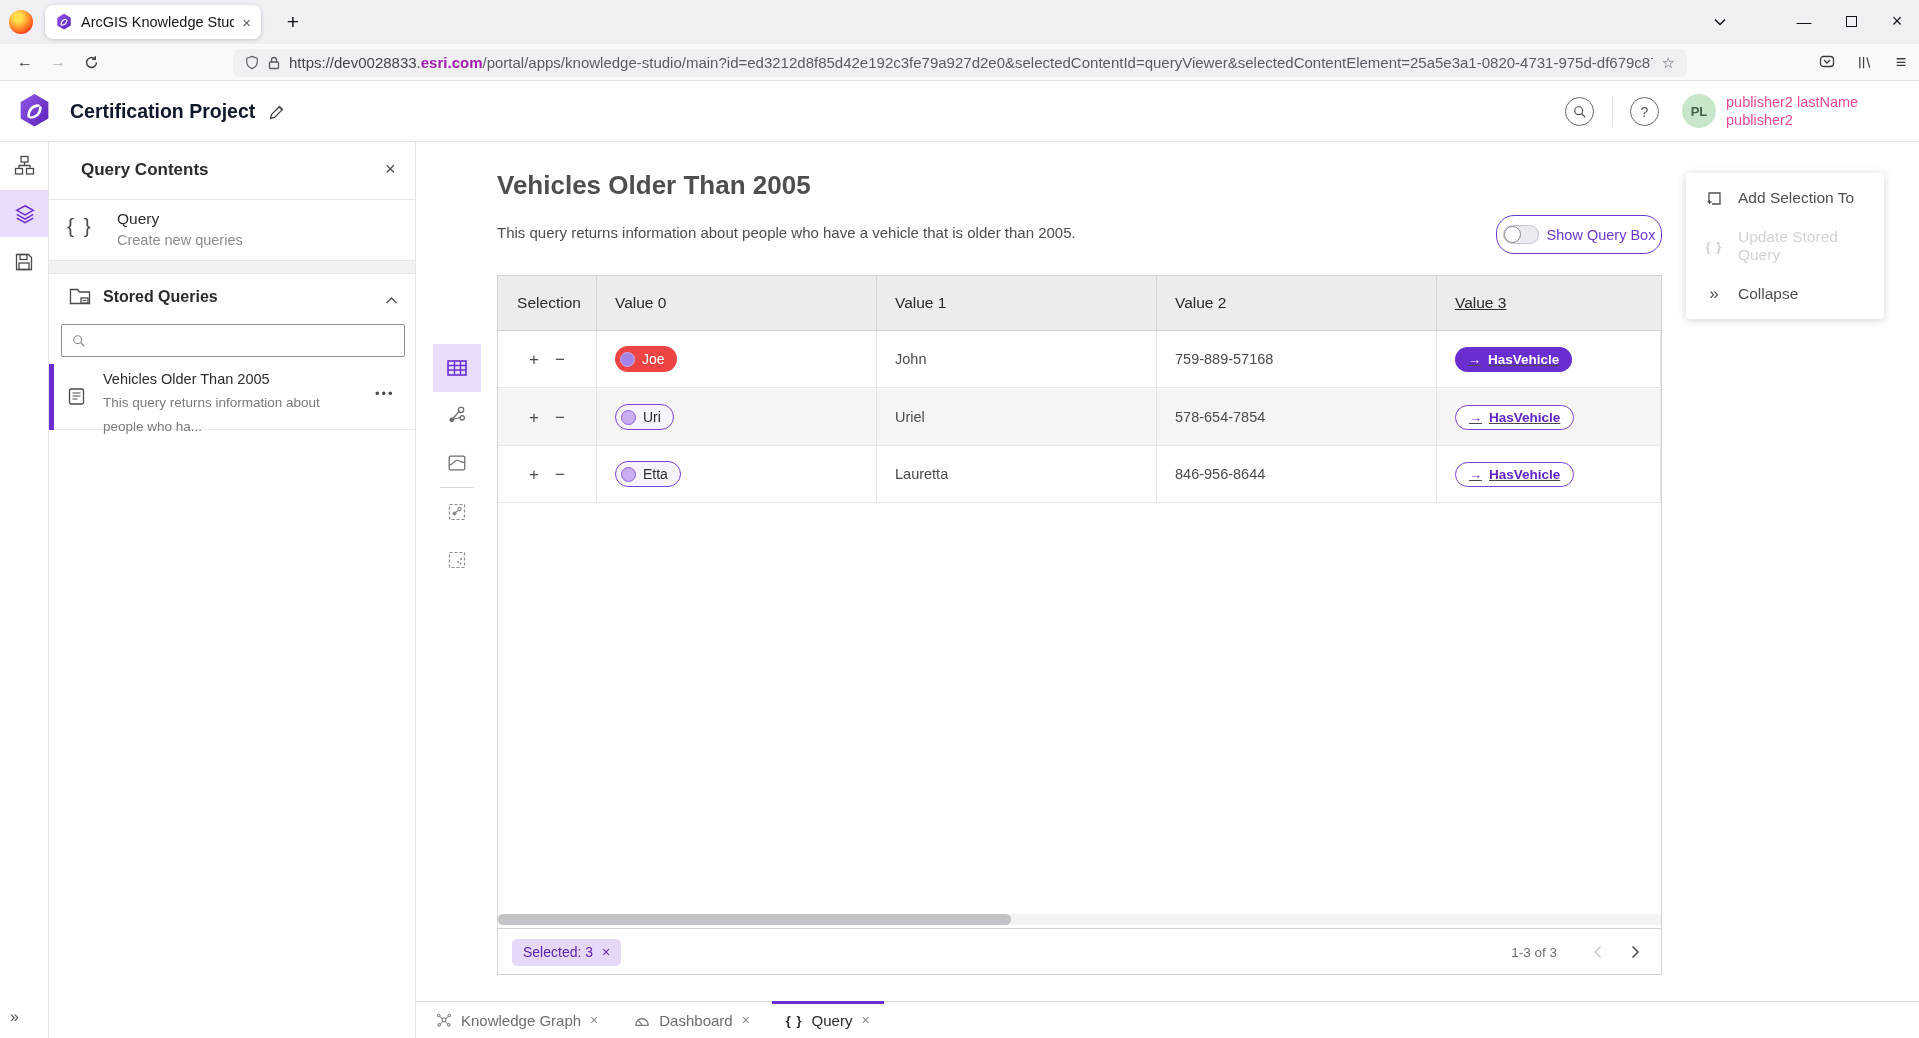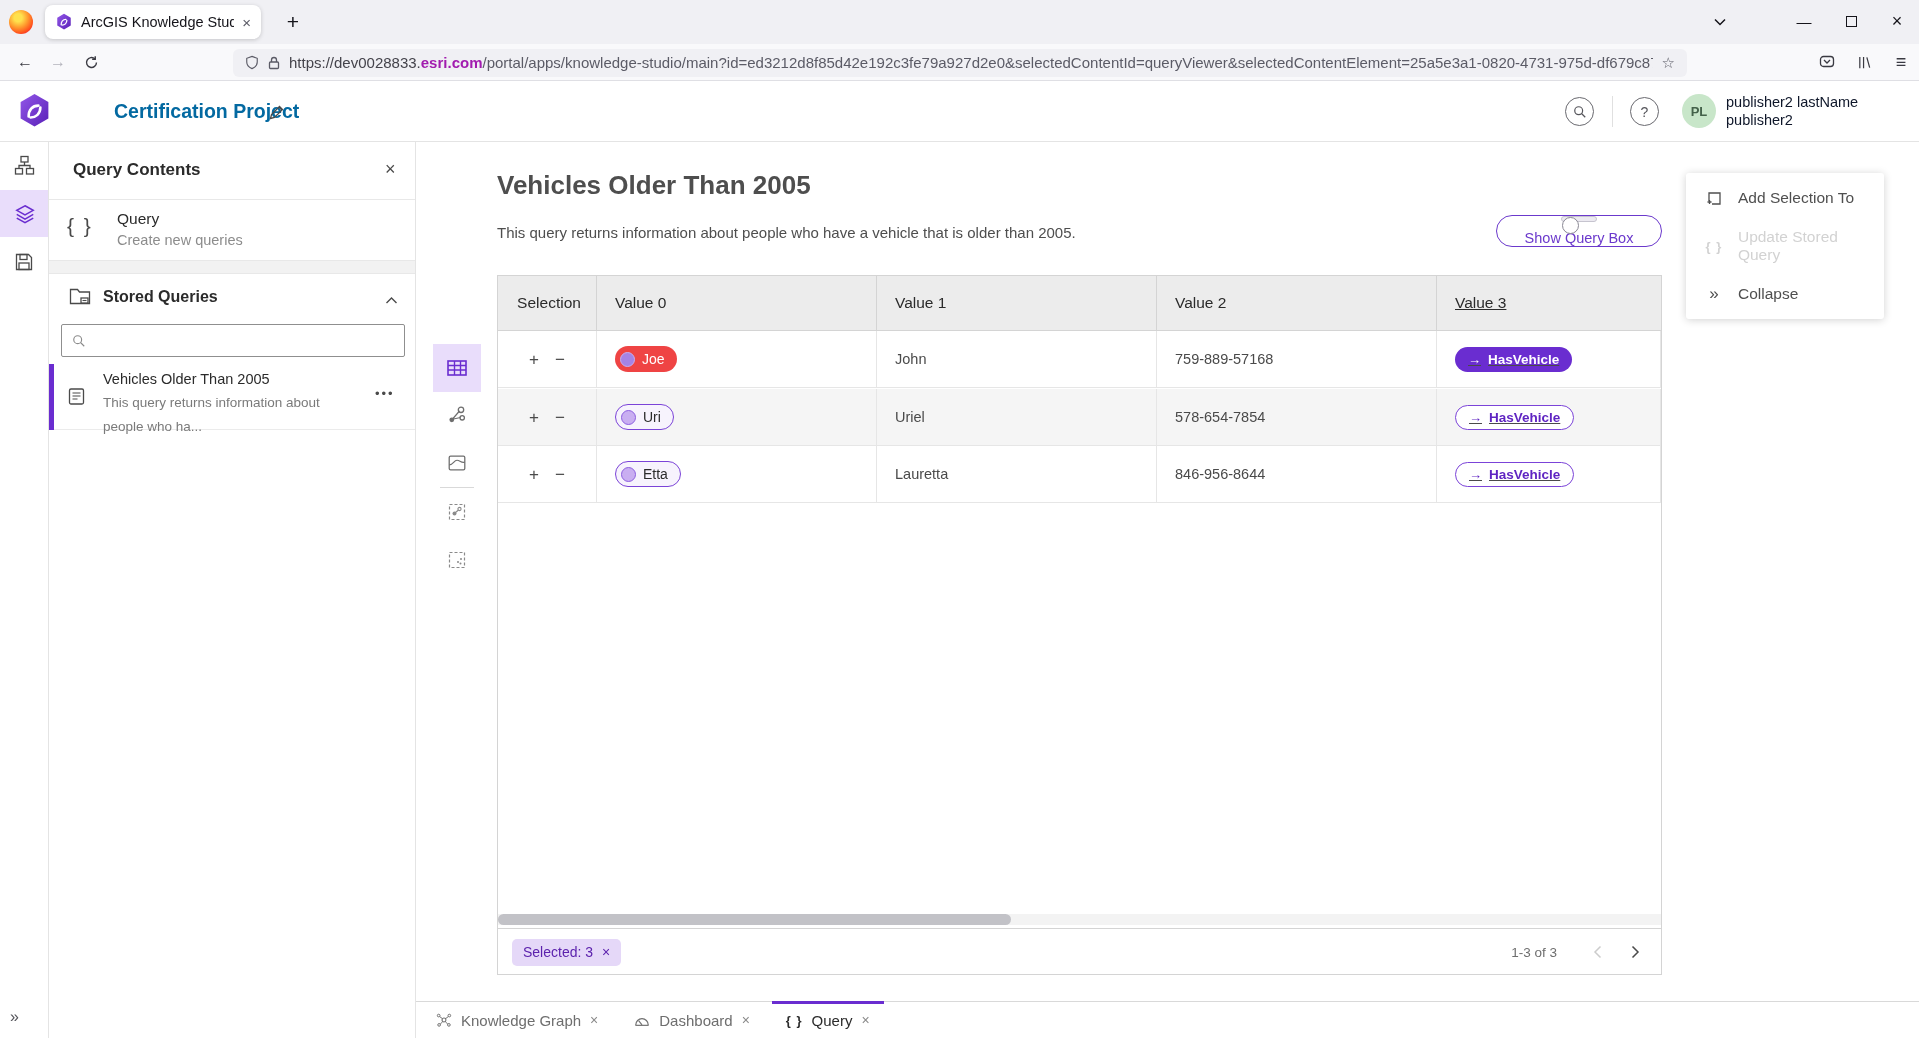--- a/index.html
+++ b/index.html
@@ -33,40 +33,40 @@
     display:flex; align-items:center; padding:0 12px; gap:9px; }
   .url-text { flex:1; font-size:15px; white-space:nowrap; overflow:hidden; color:#5b5b66; }
   .url-text b { color:#a21caf; font-weight:700; }
   .url-text .pre { color:#44434b; }
   .url-star { font-size:15px; color:#5b5b66; }
   .nav-right { top:3px; width:30px; height:30px; display:flex; align-items:center; justify-content:center; color:#3a3a42; }
 
   
   #appheader { left:0; top:81px; width:1919px; height:61px; background:#fff; border-bottom:1px solid #e4e4e4; }
   .app-logo { left:16px; top:10px; }
-  .app-title { left:70px; top:19px; font-size:19.5px; font-weight:600; color:#0369a1;margin-left:44px; }
+  .app-title { left:70px; top:19px; font-size:19.5px; font-weight:600; color:#0f172a; }
   .edit-pencil { left:266px; top:20px; width:22px; height:22px; display:flex; align-items:center; justify-content:center; }
   .circ-btn { top:16px; width:29px; height:29px; border:1.3px solid #69696f; border-radius:50%;
     display:flex; align-items:center; justify-content:center; color:#55555b; font-size:14px; }
   .hdr-search { left:1565px; } .hdr-help { left:1630px; }
   .hdr-div { left:1612px; top:15px; width:1px; height:31px; background:#e0e0e0; }
   .avatar { left:1682px; top:13px; width:34px; height:34px; border-radius:50%; background:#c8e6c9;
     color:#44624a; font-size:13px; font-weight:700; display:flex; align-items:center; justify-content:center; }
-  .user-names { left:1726px; top:12px; font-size:14.5px; line-height:18px; color:#0f172a; }
+  .user-names { left:1726px; top:12px; font-size:14.5px; line-height:18px; color:#ec4899; }
 
   
   #rail { left:0; top:142px; width:49px; height:896px; background:#fff; border-right:1px solid #e4e4e4; }
   .rail-sel { left:0; top:48px; width:48px; height:47px; background:#e9ddfb; }
   .rail-ic { left:14px; width:21px; height:21px; }
   .rail-expand { left:10px; top:866px; font-size:16px; color:#55555b; }
 
   
   #panel { left:49px; top:142px; width:367px; height:896px; background:#fff; border-right:1px solid #e4e4e4; }
   .pnl-head { left:0; top:0; width:100%; height:58px; border-bottom:1px solid #e8e8e8; }
-  .pnl-title { left:24px; top:18px; font-size:17px; font-weight:700; color:#2b2b2b; }
+  .pnl-title { left:32px; top:18px; font-size:17px; font-weight:700; color:#2b2b2b; }
   .pnl-close { left:336px; top:17px; font-size:18px; color:#4a4a4a; }
   .query-item { left:0; top:58px; width:100%; height:60px; }
   .qi-braces { left:18px; top:14px; font-size:21px; color:#4a4a4a; letter-spacing:2px; }
   .qi-title { left:68px; top:10px; font-size:15.5px; color:#2b2b2b; }
   .qi-sub { left:68px; top:32px; font-size:14.5px; color:#8c8c8c; }
   .pnl-gap { left:0; top:118px; width:100%; height:14px; background:#f2f2f2; border-top:1px solid #e8e8e8; border-bottom:1px solid #e8e8e8; }
   .stored-head { left:0; top:132px; width:100%; height:48px; }
   .sh-icon { left:20px; top:12px; }
   .sh-title { left:54px; top:14px; font-size:16px; font-weight:700; color:#2b2b2b; }
   .sh-chev { left:336px; top:17px; }
@@ -81,22 +81,22 @@
   .si-desc { left:54px; top:27px; width:224px; font-size:13.5px; line-height:24px; color:#7a7a7a; }
   .si-more { left:326px; top:22px; font-size:13px; letter-spacing:2px; color:#4a4a4a; }
 
   
   #main { left:416px; top:142px; width:1503px; height:859px; background:#fff; }
   .tb-sel { left:17px; top:202px; width:48px; height:48px; background:#e9ddfb; }
   .tb-ic { left:29px; width:24px; height:24px; display:flex; align-items:center; justify-content:center; }
   .tb-div { left:24px; top:345px; width:34px; height:1px; background:#d9d9d9; }
   .m-title { left:81px; top:28px; font-size:26px; font-weight:600; color:#4e4e4e; }
   .m-desc { left:81px; top:82px; font-size:15px; color:#4e4e4e; }
-  .sqb-pill { left:1080px; top:73px; width:166px; height:32px; border:1px solid #6b39cc; border-radius:18px;
-    display:flex; align-items:center; justify-content:center; gap:8px;flex-direction:column; }
+  .sqb-pill { left:1080px; top:73px; width:166px; height:39px; border:1px solid #6b39cc; border-radius:18px;
+    display:flex; align-items:center; justify-content:center; gap:8px; }
   .sqb-toggle { width:36px; height:19px; border-radius:10px; background:#eceaf1; border:1px solid #c6c4cf; position:relative; }
   .sqb-knob { position:absolute; left:0px; top:0px; width:17px; height:17px; border-radius:50%;
     background:#fff; border:1.5px solid #8a8894; }
   .sqb-label { font-size:14.5px; color:#6b39cc; }
 
   
   .card { left:81px; top:133px; width:1165px; height:700px; border:1px solid #d4d4d4; background:#fff; }
   .thead { position:absolute; left:0; top:0; width:100%; height:55px; background:#ececec;
     border-bottom:1px solid #d4d4d4; display:flex; }
   .th { border-right:1px solid #d4d4d4; display:flex; align-items:center; padding-left:18px;

